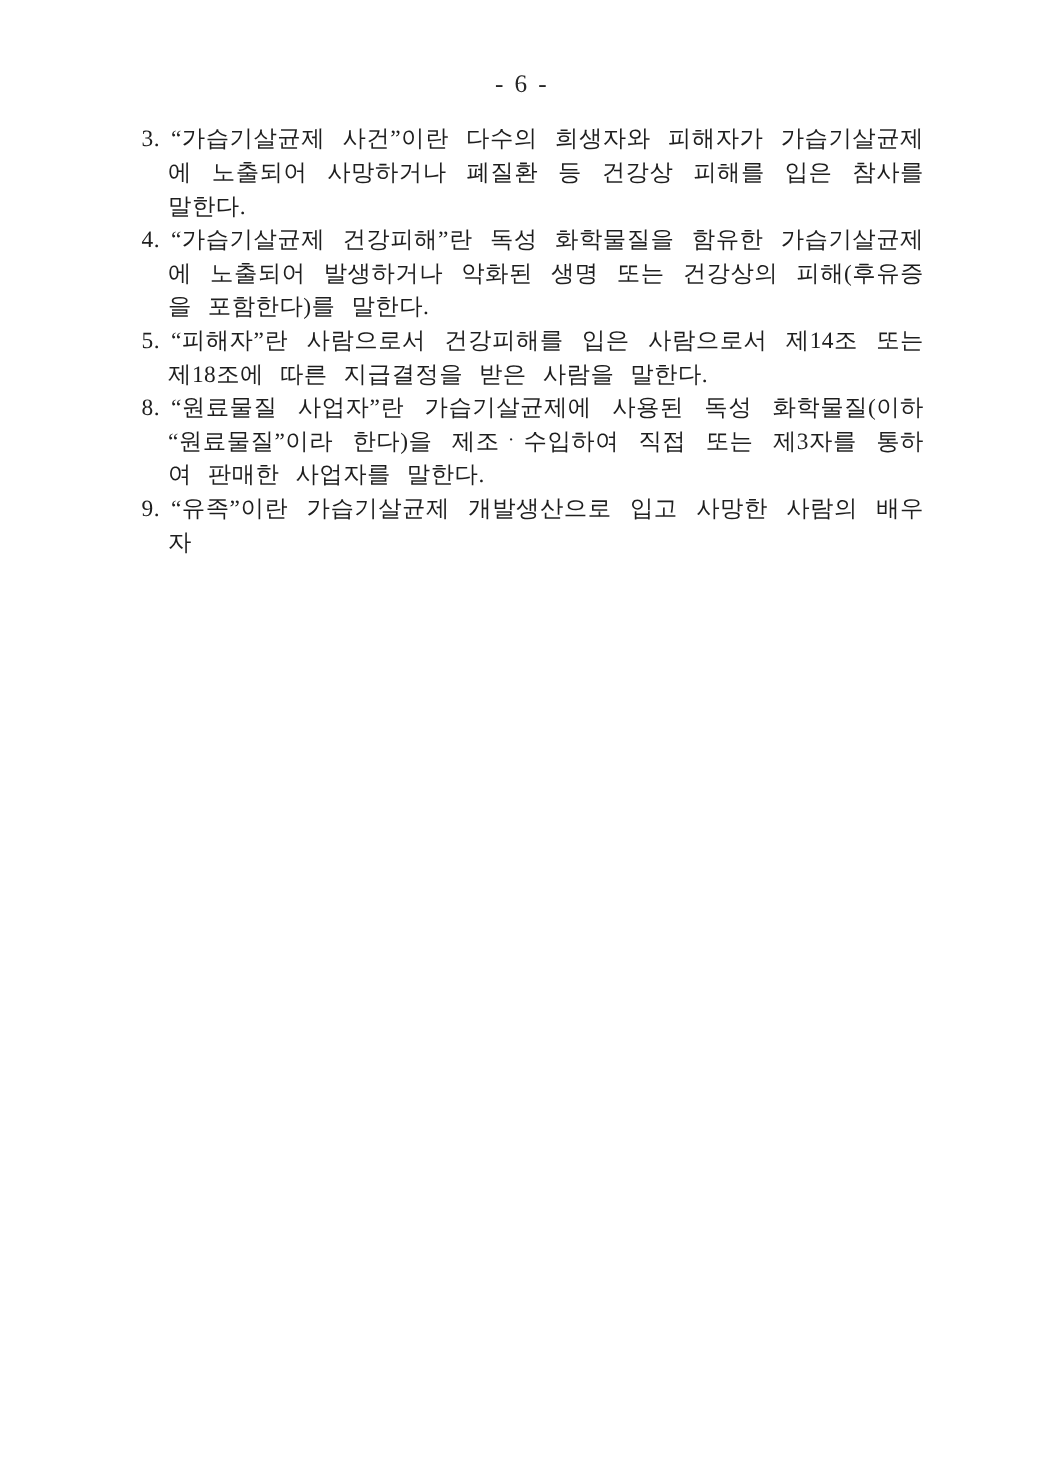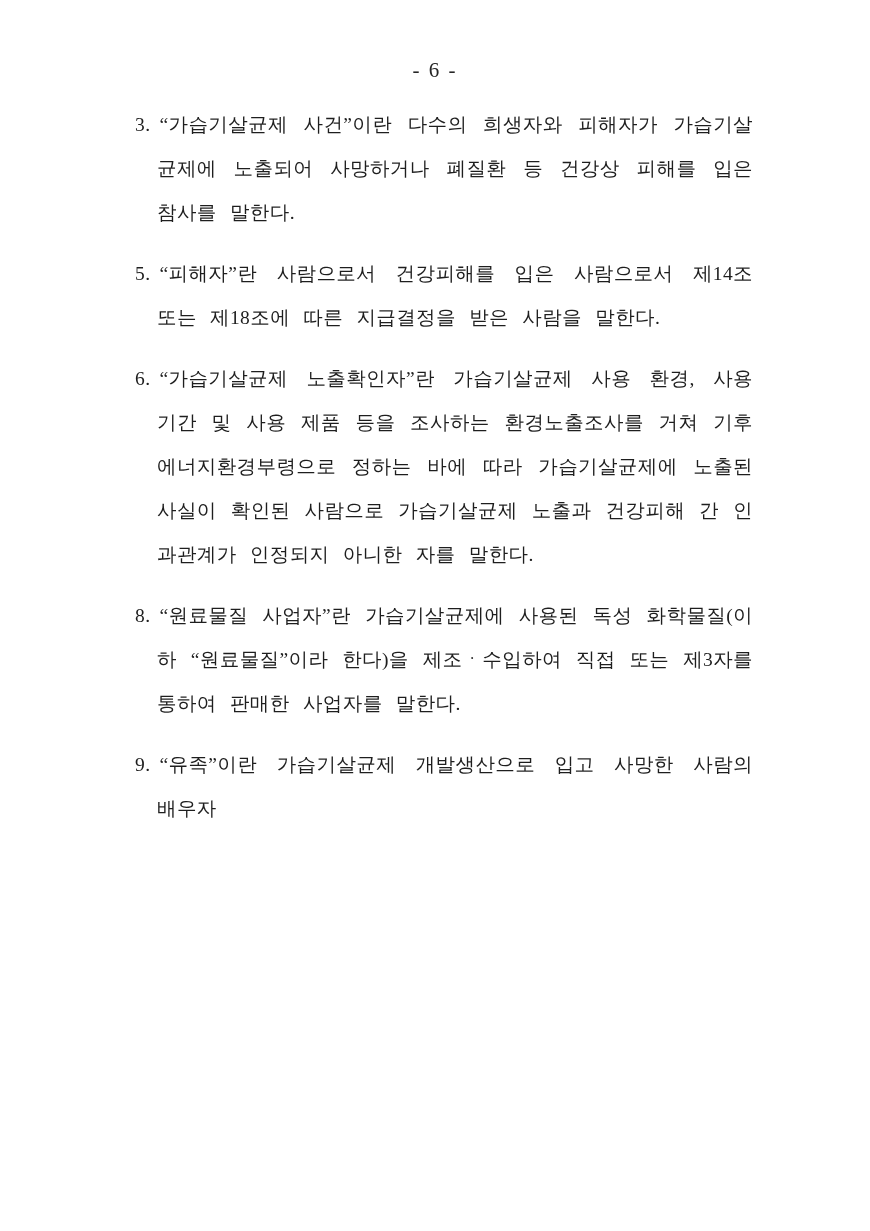--- a/index.html
+++ b/index.html
@@ -18,23 +18,23 @@
     text-align: center;
     font-size: 21px;
     line-height: 26px;
     letter-spacing: 2px;
     color: #262626;
   }
   .content {
     margin: 20px 100px 0 118px;
   }
   .item {
-    margin: 17px;
+    margin: 0;
     font-size: 19.5px;
-    line-height: 44px;
+    line-height: 28px;
     letter-spacing: 0.4px;
     word-spacing: 8px;
     text-align: justify;
     text-align-last: left;
     word-break: break-all;
     padding-left: 22px;
     text-indent: -22px;
     color: #1e1e1e;
   }
   .item .num {
@@ -44,24 +44,24 @@
 </head>
 <body>
 
 <div class="page">
   <div class="page-number">- 6 -</div>
 
   <div class="content">
 
     <p class="item"><span class="num">3.</span><span>“가습기살균제 사건”이란 다수의 희생자와 피해자가 가습기살균제에 노출되어 사망하거나 폐질환 등 건강상 피해를 입은 참사를 말한다.</span></p>
 
+    <p class="item"><span class="num">4.</span><span>“가습기살균제 건강피해”란 독성 화학물질을 함유한 가습기살균제에 노출되어 발생하거나 악화된 생명 또는 건강상의 피해(후유증을 포함한다)를 말한다.</span></p>
 
     <p class="item"><span class="num">5.</span><span>“피해자”란 사람으로서 건강피해를 입은 사람으로서 제14조 또는 제18조에 따른 지급결정을 받은 사람을 말한다.</span></p>
 
-    <p class="item"><span class="num">6.</span><span>“가습기살균제 노출확인자”란 가습기살균제 사용 환경, 사용 기간 및 사용 제품 등을 조사하는 환경노출조사를 거쳐 기후에너지환경부령으로 정하는 바에 따라 가습기살균제에 노출된 사실이 확인된 사람으로 가습기살균제 노출과 건강피해 간 인과관계가 인정되지 아니한 자를 말한다.</span></p>
 
 
     <p class="item"><span class="num">8.</span><span>“원료물질 사업자”란 가습기살균제에 사용된 독성 화학물질(이하 “원료물질”이라 한다)을 제조ㆍ수입하여 직접 또는 제3자를 통하여 판매한 사업자를 말한다.</span></p>
 
     <p class="item"><span class="num">9.</span><span>“유족”이란 가습기살균제 개발생산으로 입고 사망한 사람의 배우자</span></p>
 
   </div>
 </div>
 
 </body></html>

